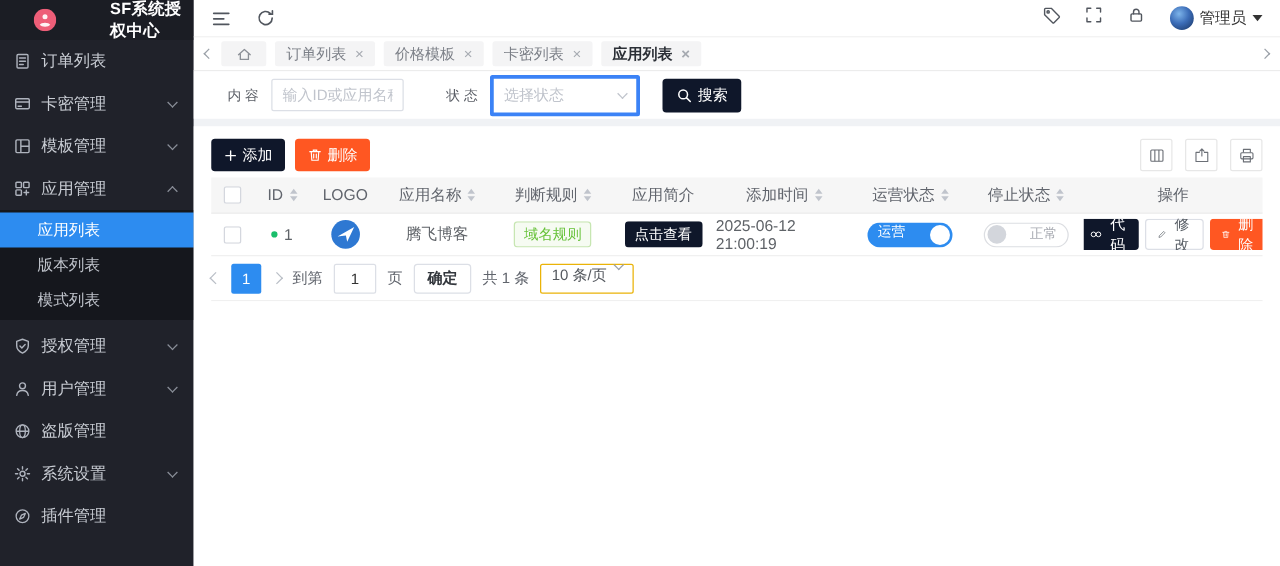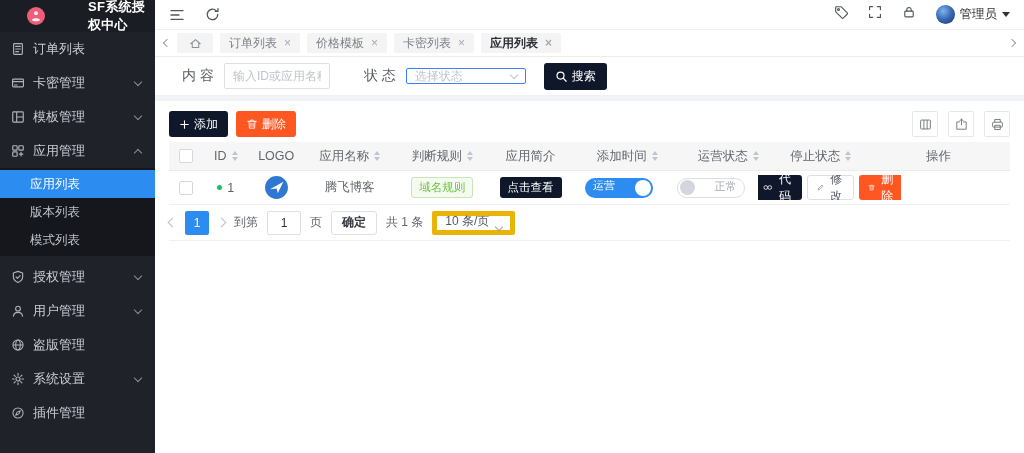--- a/index.html
+++ b/index.html
@@ -37,24 +37,24 @@
   .nav-chev { color:#9aa0a8; cursor:pointer; padding:2px; }
   .tab-home { height:20px; width:36px; background:#f4f4f5; border-radius:2px; display:flex; align-items:center; justify-content:center; color:#8c9097; cursor:pointer; }
   .tab { height:20px; background:#f4f4f5; border-radius:2px; display:flex; align-items:center; padding:0 9px; gap:7px; font-size:12px; color:#7b7f87; cursor:pointer; }
   .tab .x { color:#a6aab1; font-size:12px; line-height:1; }
   .tab.active { color:#2b2f36; font-weight:700; }
 
   .content { flex:1; background:#f0f2f5; display:flex; flex-direction:column; min-height:0; }
 
   
   .search-card { background:#fff; height:38px; display:flex; align-items:center; padding:0 16px 0 27px; margin-bottom:6px; flex-shrink:0; }
-  .f-label { font-size:14px; color:#5a5e66; margin-right:10px; white-space:pre; }
+  .f-label { font-size:11px; color:#5a5e66; margin-right:10px; white-space:pre; }
   .f-input { width:106px; height:26px; border:1px solid #dcdfe6; border-radius:2px; padding:0 8px; font-size:12px; color:#333; outline:none; font-family:inherit; }
   .f-input::placeholder { color:#c0c4cc; }
-  .f-select { width:120px; height:16px; border:1px solid #3b82f6; border-radius:2px; padding:0 8px; font-size:12px; color:#c0c4cc; display:flex; align-items:center; cursor:pointer; }
+  .f-select { width:120px; height:33px; border:3px solid #3b82f6; border-radius:2px; padding:0 8px; font-size:12px; color:#c0c4cc; display:flex; align-items:center; cursor:pointer; }
   .f-select .chev { margin-left:auto; color:#c0c4cc; }
   .gap-lg { margin-left:34px; }
   .btn { display:inline-flex; align-items:center; justify-content:center; gap:4px; border:none; border-radius:3px; font-size:12px; cursor:pointer; font-family:inherit; }
   .btn-primary { background:#0f172a; color:#fff; }
   .btn-danger { background:#ff5722; color:#fff; }
   .btn-plain { background:#fff; color:#595f66; border:1px solid #dcdfe6; }
   .btn-search { height:27px; padding:0 11px; margin-left:18px; }
 
   
   .table-card { background:#fff; flex:1; display:flex; flex-direction:column; padding:5px 14px 0; min-height:0; }
@@ -84,21 +84,21 @@
   .switch.off { background:#fff; border:1px solid #dcdee2; color:#a8abb2; justify-content:flex-end; padding-right:8px; }
   .switch.off::before { content:""; position:absolute; left:2px; top:1.5px; width:15px; height:15px; border-radius:50%; background:#d3d6dc; }
   .btn-op { height:25px; padding:0 9px; }
 
   
   .pager { height:36px; display:flex; align-items:center; gap:9px; font-size:12px; color:#61656d; border-bottom:1px solid #f0f0f0; flex-shrink:0; }
   .pg-chev { color:#b9bec6; cursor:pointer; padding:3px; }
   .pg-num { width:24px; height:24px; border-radius:2px; background:#2d8cf0; color:#fff; display:flex; align-items:center; justify-content:center; cursor:pointer; }
   .pg-input { width:34px; height:24px; border:1px solid #dcdfe6; border-radius:2px; text-align:center; font-size:12px; color:#333; outline:none; font-family:inherit; }
   .pg-btn { height:24px; padding:0 10px; font-weight:700; color:#33373d; }
-  .pg-select { height:24px; border:5px solid #eab308; border-radius:2px; padding:0 8px; display:flex; align-items:flex-end; gap:7px; cursor:pointer; color:#55595f; }
+  .pg-select { height:24px; border:1px solid #eab308; border-radius:2px; padding:0 8px; display:flex; align-items:flex-start; gap:7px; cursor:pointer; color:#55595f; }
   .filler { flex:1; background:#fff; }
 </style>
 </head>
 <body>
 
 <div class="app">
 
   <aside class="sidebar">
     <div class="side-header">
       <span>
@@ -421,20 +421,23 @@
           </div>
           <div class="cell c-name">
               <span>腾飞博客</span>
             </div>
           <div class="cell c-rule">
             <span class="badge-rule">域名规则</span>
           </div>
           <div class="cell c-intro">
             <button class="btn btn-primary btn-intro">点击查看</button>
           </div>
+          <div class="cell c-time">
+              <span>2025-06-12 21:00:19</span>
+            </div>
           <div class="cell c-run">
             <span class="switch on">
                 <span>运营</span>
               </span>
           </div>
           <div class="cell c-stop">
             <span class="switch off">
                 <span>正常</span>
               </span>
           </div>

